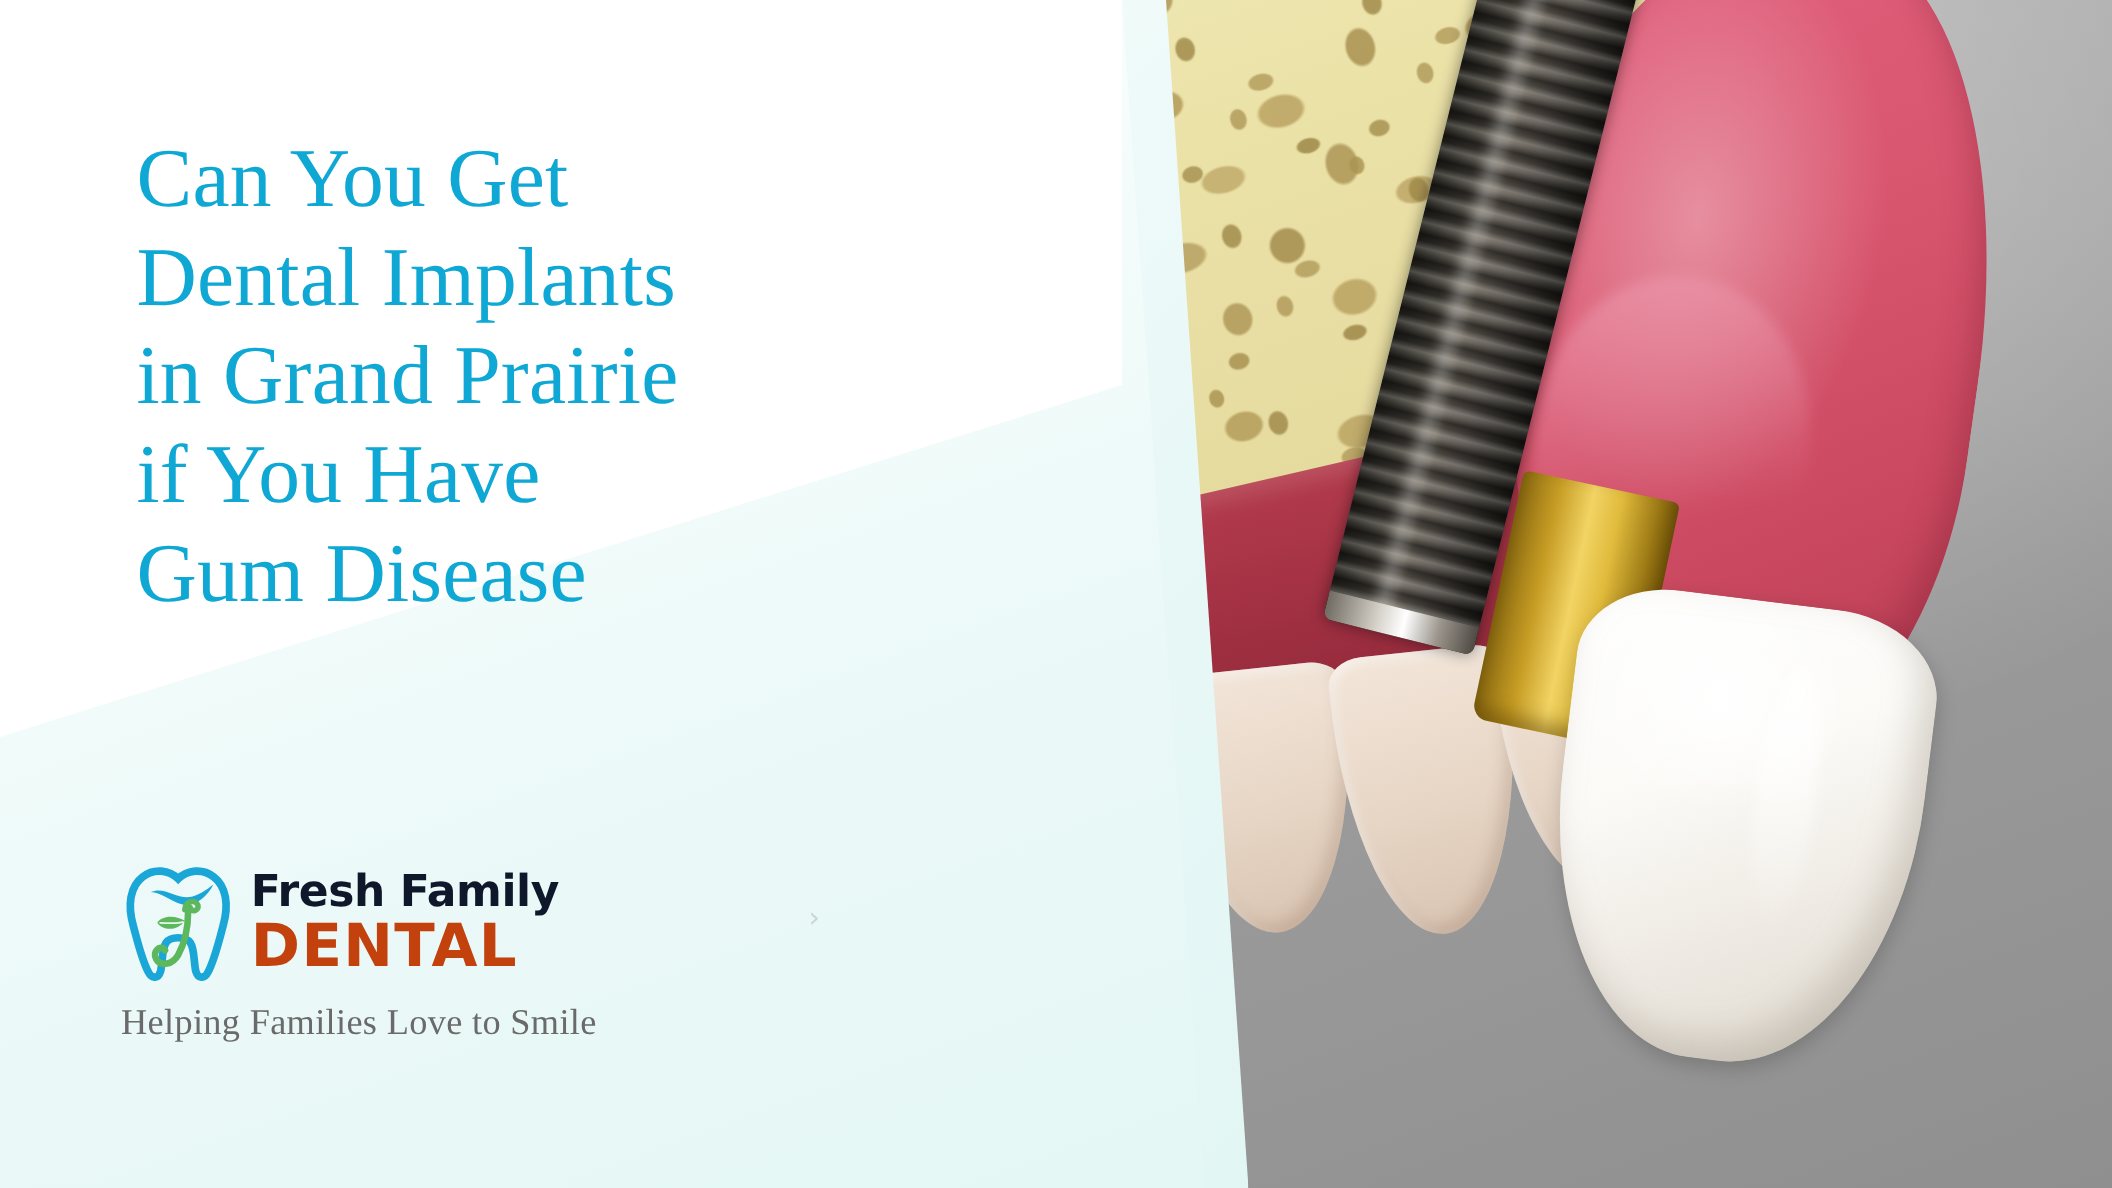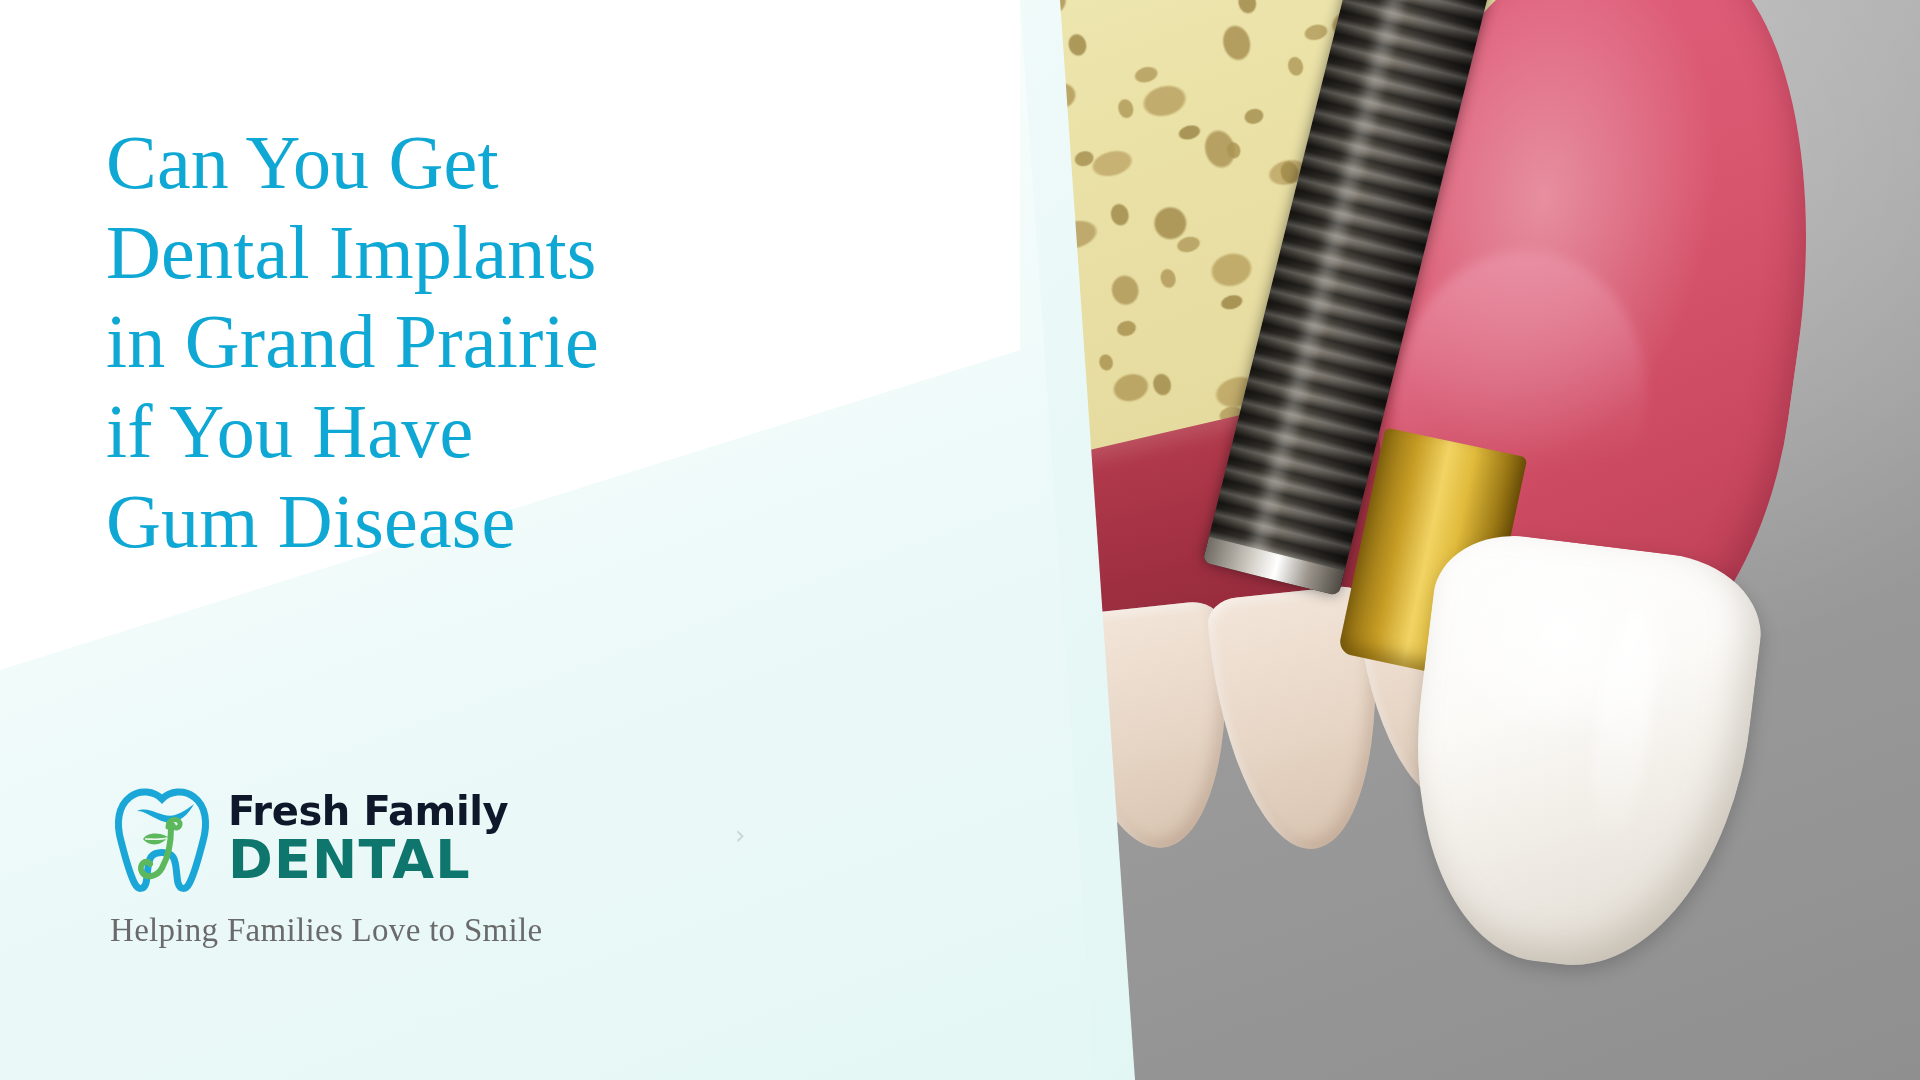--- a/index.html
+++ b/index.html
@@ -235,21 +235,21 @@
     position:absolute;
     left:0; top:0;
     width:1020px; height:700px;
     background:#ffffff;
     clip-path: polygon(0 0, 1020px 0, 1020px 350px, 0 670px);
   }
 
   
   .content {
     position:absolute;
-    left:106px; top:118px;
+    left:124px; top:118px;
     width:780px;
   }
   .headline {
     font-family:"Liberation Serif", "DejaVu Serif", serif;
     font-size:76px;
     line-height:1.18;
     font-weight:400;
     color:#0FA8D4;
     letter-spacing:.2px;
     white-space:pre-line;
@@ -268,21 +268,21 @@
     font-family:"DejaVu Sans", sans-serif;
     font-size:40px;
     font-weight:700;
     color:#0f172a;
     letter-spacing:-.4px;
   }
   .brand-bottom {
     font-family:"DejaVu Sans", sans-serif;
     font-size:54px;
     font-weight:700;
-    color:#0f766e;
+    color:#c2410c;
     letter-spacing:1.2px;
     margin-top:2px;
   }
 
   .chevron {
     position:absolute;
     left:735px; top:820px;
     font-size:26px;
     color:#c9d6d6;
     font-family:"DejaVu Sans", sans-serif;

